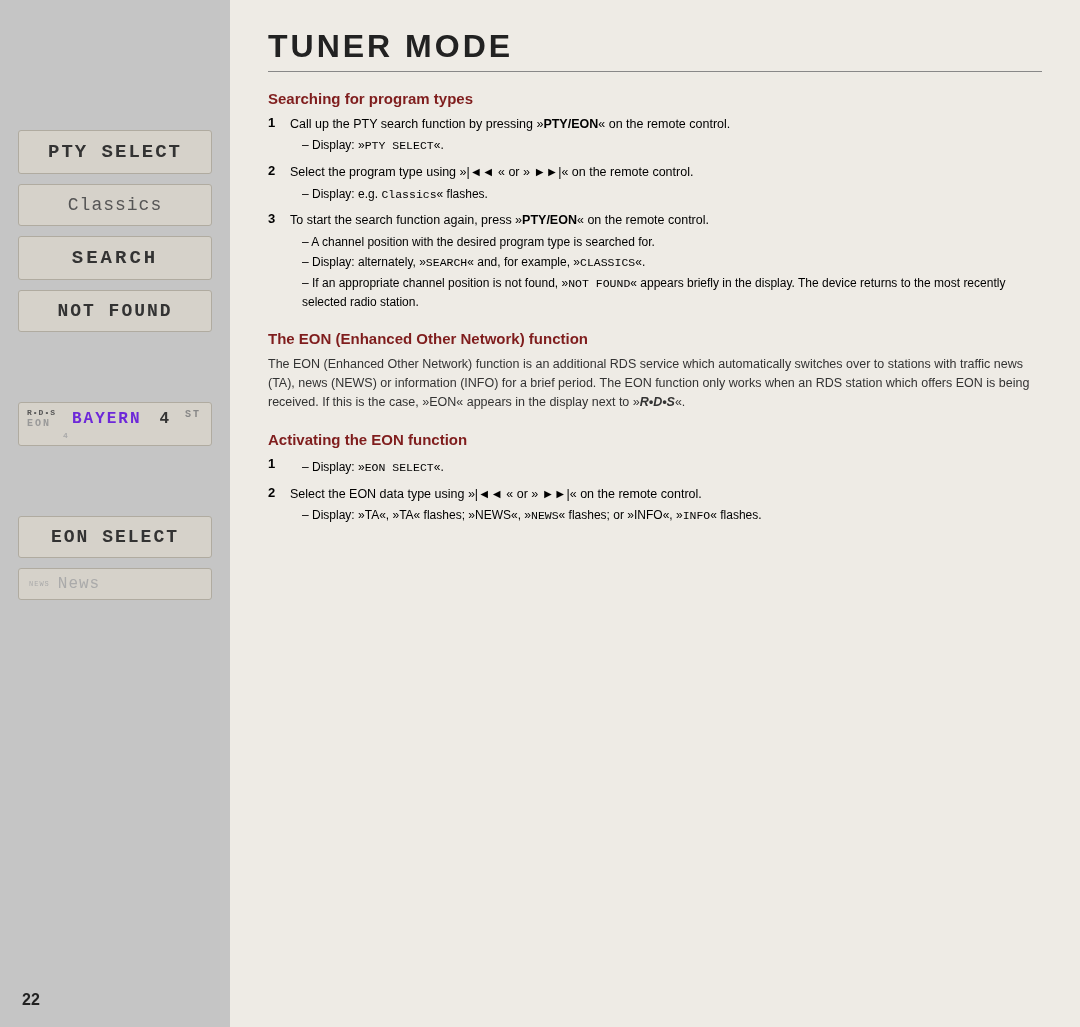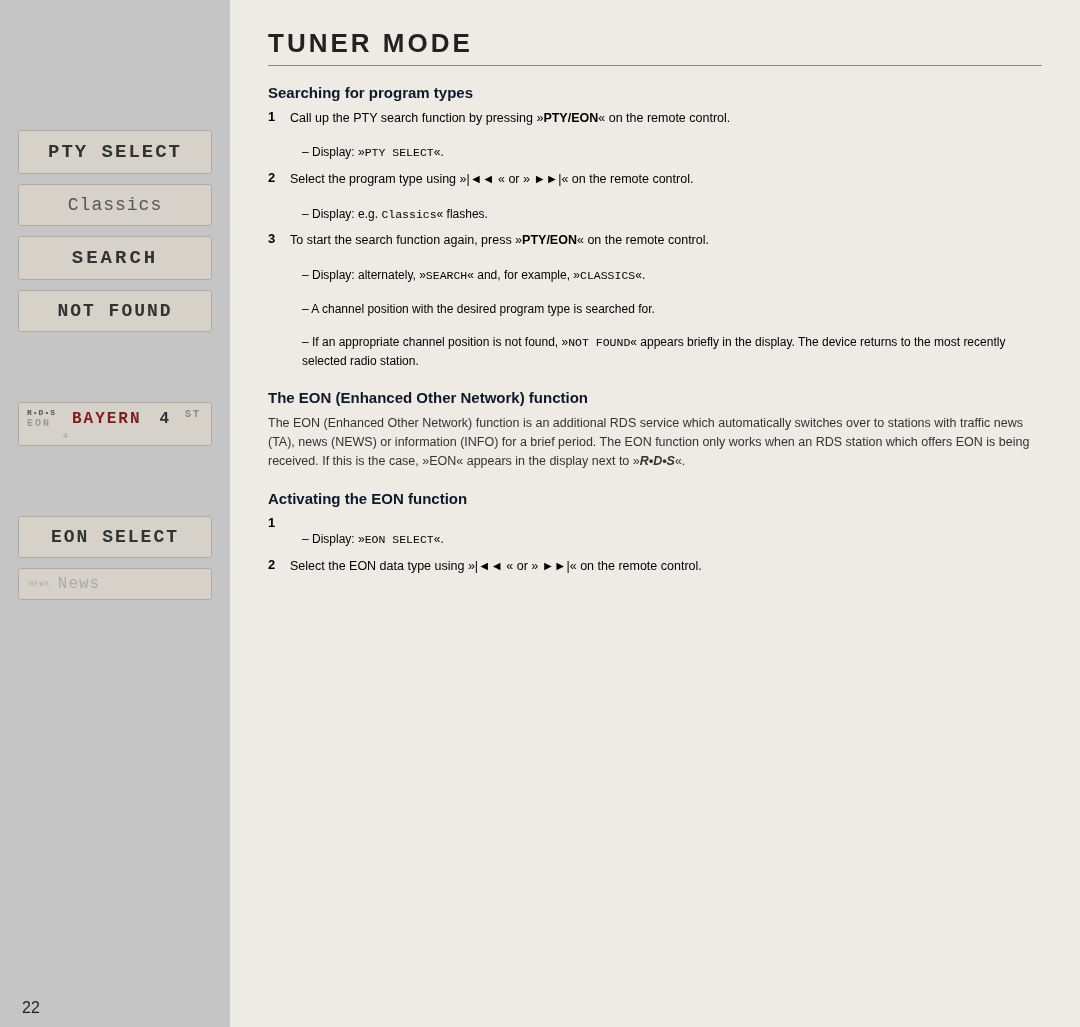--- a/index.html
+++ b/index.html
@@ -8,36 +8,36 @@
       width: 1080px;
       height: 1027px;
       background: #e8e8e8;
       font-family: Arial, Helvetica, sans-serif;
       display: flex;
       overflow: hidden;
     }
 
     .page-number {
       position: absolute;
-      bottom: 10px;
+      bottom: 18px;
       left: 22px;
       font-size: 16px;
-      font-weight: normal;
+      font-weight: bold;
       color: #222;
     }
 
     
     .section {
       margin-bottom: 18px;
     }
 
     .section-title {
       font-size: 15px;
       font-weight: bold;
-      color: #0f172a;
+      color: #7f1d1d;
       margin-bottom: 8px;
       margin-top: 18px;
     }
 
     .section-body {
       font-size: 12.5px;
       color: #333;
       line-height: 1.55;
       margin-top: 7px;
     }
@@ -61,21 +61,21 @@
     }
 
     .step-content {
       flex: 1;
       font-size: 12.5px;
       line-height: 1.55;
     }
 
     .step-content .sub {
       margin-left: 12px;
-      margin-top: 15px;
+      margin-top: 2px;
       font-size: 12px;
     }
 
     .inline-code {
       font-family: 'Courier New', Courier, monospace;
       font-size: 11.5px;
     }
 
     .bold {
       font-weight: bold;
@@ -177,21 +177,21 @@
       font-size: 7px;
       line-height: 1.2;
       color: #666;
       margin-right: 2px;
     }
 
     .station-name {
       font-size: 16px;
       font-weight: bold;
       letter-spacing: 2px;
-      color: #7f1d1d;
+      color: #6d28d9;
     }
 
     .station-num {
       font-size: 16px;
       font-weight: bold;
       color: #333;
     }
 
     .st-tag {
       font-size: 10px;
@@ -256,21 +256,21 @@
       </div>
 
     </div>
 
     <div class="page-number">22</div>
   </div>
 
   <div class="right-content">
 
     <div style="margin-bottom:12px;">
-      <span style="font-size:26px;font-weight:bold;letter-spacing:3px;color:#222;text-transform:uppercase;">TUNER MODE</span>
+      <span style="font-size:32px;font-weight:bold;letter-spacing:3px;color:#222;text-transform:uppercase;">TUNER MODE</span>
       <hr style="border:none;border-top:1.5px solid #888;margin-top:6px;">
     </div>
 
     <div class="section">
       <div class="section-title">Searching for program types</div>
 
       <div class="step">
         <span class="step-num bold">1</span>
         <div class="step-content">
           <span>Call up the PTY search function by pressing »<strong>PTY/EON</strong>« on the remote control.</span>
@@ -283,22 +283,22 @@
         <div class="step-content">
           <span>Select the program type using »|◄◄ « or » ►►|« on the remote control.</span>
           <div class="sub">– Display: e.g. <span class="inline-code">Classics</span>« flashes.</div>
         </div>
       </div>
 
       <div class="step">
         <span class="step-num bold">3</span>
         <div class="step-content">
           <span>To start the search function again, press »<strong>PTY/EON</strong>« on the remote control.</span>
+          <div class="sub">– A channel position with the desired program type is searched for.</div>
           <div class="sub">– Display: alternately, »<span class="inline-code">SEARCH</span>« and, for example, »<span class="inline-code">CLASSICS</span>«.</div>
-          <div class="sub">– A channel position with the desired program type is searched for.</div>
           <div class="sub">– If an appropriate channel position is not found, »<span class="inline-code">NOT FOUND</span>« appears briefly in the display. The device returns to the most recently selected radio station.</div>
         </div>
       </div>
     </div>
 
     <div class="section">
       <div class="section-title">The EON (Enhanced Other Network) function</div>
       <div class="section-body">
         <p>The EON (Enhanced Other Network) function is an additional RDS service which automatically switches over to stations with traffic news (TA), news (NEWS) or information (INFO) for a brief period. The EON function only works when an RDS station which offers EON is being received. If this is the case, »EON« appears in the display next to »<strong><em>R•D•S</em></strong>«.</p>
       </div>
@@ -311,18 +311,19 @@
         <span class="step-num bold">1</span>
         <div class="step-content">
           <div class="sub">– Display: »<span class="inline-code">EON SELECT</span>«.</div>
         </div>
       </div>
 
       <div class="step">
         <span class="step-num bold">2</span>
         <div class="step-content">
           <span>Select the EON data type using »|◄◄ « or » ►►|« on the remote control.</span>
+          <div class="sub">– Display: »TA«, »TA« flashes; »NEWS«, »<span class="inline-code">NEWS</span>« flashes; or »INFO«, »<span class="inline-code">INFO</span>« flashes.</div>
         </div>
       </div>
     </div>
 
   </div>
 </div>
 
 </body></html>

